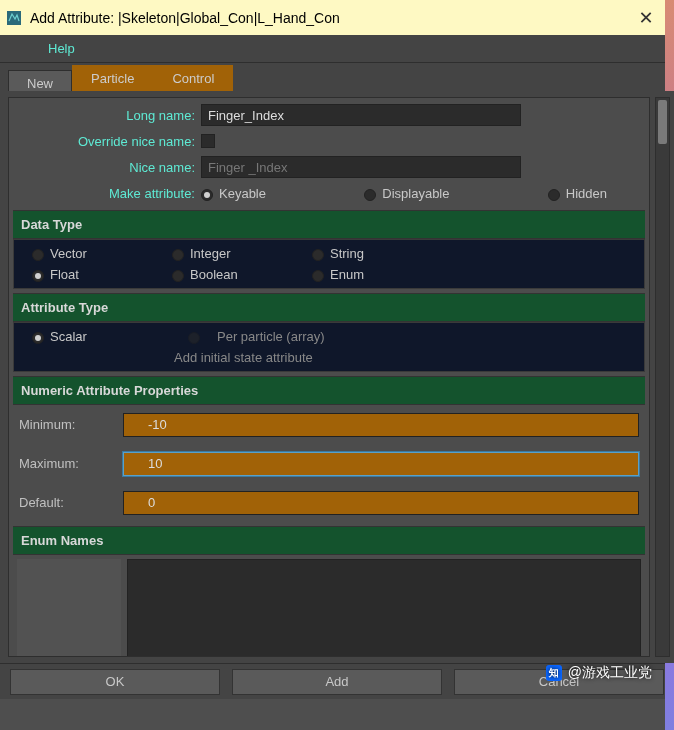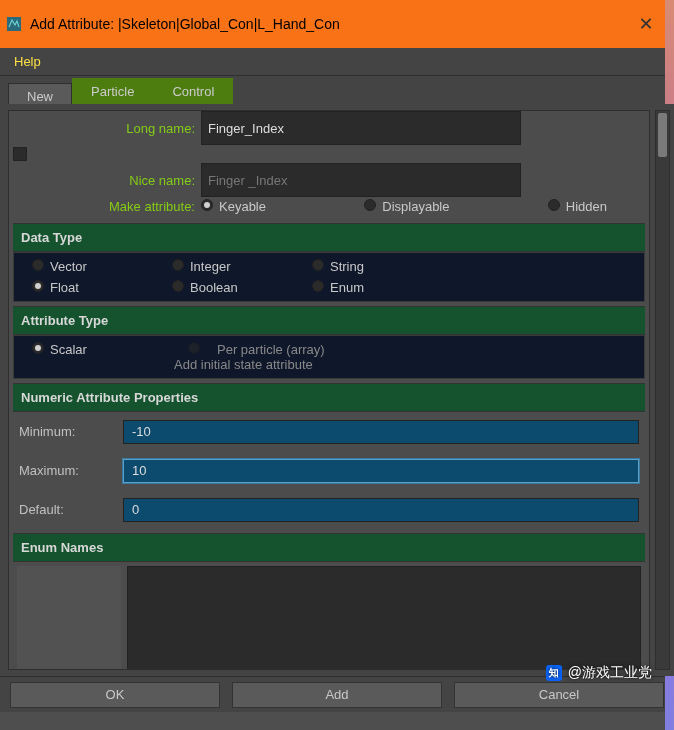--- a/index.html
+++ b/index.html
@@ -1,47 +1,47 @@
 <!DOCTYPE html>
 <html><head>
 <meta charset="utf-8">
 <style>
   * { box-sizing: border-box; margin: 0; padding: 0; font-family: "Segoe UI", Tahoma, sans-serif; }
   body { width: 674px; height: 730px; background: #4e4e4e; color: #c8c8c8; font-size: 13px; overflow: hidden; position: relative; }
   .edge { position: absolute; top: 0; right: 0; bottom: 0; width: 9px; background: linear-gradient(180deg,#d88b73,#bb6da0,#a56de0,#7f7fe0); }
-  .titlebar { height: 48px; background: #f97316; color: #000; display: flex; align-items: center; padding: 0 6px; }
+  .titlebar { height: 35px; background: #fef9c3; color: #000; display: flex; align-items: center; padding: 0 6px; }
   .titlebar .ico { width: 16px; height: 16px; margin-right: 8px; display:inline-block; }
   .titlebar .ico svg { display:block; }
   .titlebar .ttl { flex: 1; font-size: 14px; }
   .titlebar .x { width: 44px; text-align: center; font-size: 18px; color:#333; cursor: pointer; }
   .menubar { height: 28px; background: #444444; display:flex; align-items:center; padding:0 8px; border-bottom:1px solid #2e2e2e; }
-  .menubar span { color:#fde047; padding:4px 6px; }
+  .menubar span { color:#5eead4; padding:4px 6px;margin-left:34px; }
   .tabs { height: 28px; background: #444444; display:flex; align-items:flex-end; padding: 0 8px; gap:0; }
-  .tab { padding: 5px 18px; color:#ccc; background:#4d7c0f; border:1px solid transparent; border-bottom:none; cursor:pointer; font-size:13px; }
+  .tab { padding: 5px 18px; color:#ccc; background:#a16207; border:1px solid transparent; border-bottom:none; cursor:pointer; font-size:13px; }
   .tab.active { background:#5a5a5a; border:1px solid #2e2e2e; border-bottom:1px solid #5a5a5a; position:relative; top:6px; }
   .content-wrap { position:relative; height: 572px; background:#444444; }
   .scroll { position:absolute; top:6px; right:4px; bottom:6px; width:15px; background:#3a3a3a; border:1px solid #2e2e2e; }
   .scroll .thumb { position:absolute; top:2px; left:2px; right:2px; height:44px; background:#7a7a7a; border-radius:2px; }
   .panel { position:absolute; left:8px; right:24px; top:6px; bottom:6px; background:#4c4c4c; border:1px solid #2e2e2e; padding:4px 4px 0 4px; overflow:hidden; }
   .row { display:flex; align-items:center; height:26px; }
-  .row .lbl { width:188px; text-align:right; padding-right:6px; color:#84cc16; }
-  .row .field { height:34px; background:#2b2b2b; border:1px solid #222; color:#ddd; padding:0 6px; font-size:13px; }
+  .row .lbl { width:188px; text-align:right; padding-right:6px; color:#5eead4; }
+  .row .field { height:22px; background:#2b2b2b; border:1px solid #222; color:#ddd; padding:0 6px; font-size:13px; }
   .row .field.wide { width:320px; }
   .row .field.dis { color:#777; }
   .row .chk { width:14px; height:14px; background:#2b2b2b; border:1px solid #222; }
   .radiogrp { display:flex; align-items:center; gap:0; }
-  .radio { display:inline-flex; align-items:flex-start; margin-right:28px; }
+  .radio { display:inline-flex; align-items:flex-end; margin-right:28px; }
   .radio .dot { width:12px; height:12px; border-radius:50%; border:1px solid #222; background:#2b2b2b; margin-right:6px; position:relative; }
   .radio .dot.on::after { content:""; position:absolute; inset:2px; border-radius:50%; background:#d0d0d0; }
   .section-hdr { background:#14532d; color:#d8d8d8; font-weight:bold; padding:6px 8px; margin-top:4px; border-top:1px solid #333; border-bottom:1px solid #333; }
   .section-body { background:#0f172a; padding:6px 12px; border:1px solid #3a3a3a; }
   .dt-grid { display:grid; grid-template-columns:140px 140px 140px; row-gap:6px; padding-left:6px; }
   .numrow { display:flex; align-items:center; height:39px; }
   .numrow .nlbl { width:110px; padding-left:6px; color:#c0c0c0; }
-  .numrow input { flex:1; height:24px; background:#0c4a6e; border:1px solid #222; color:#ddd; padding:0 8px; font-size:13px; margin-right:6px; }
+  .numrow input { flex:1; height:24px; background:#a16207; border:1px solid #222; color:#ddd; padding:0 24px; font-size:13px; margin-right:6px; }
   .numrow input.focus { border:1px solid #5aa0c8; box-shadow:0 0 0 1px #3a7aa0; }
   .enum-body { display:flex; gap:6px; padding:4px; }
   .enum-left { width:104px; height:118px; background:#525252; }
   .enum-right { flex:1; height:118px; background:#2b2b2b; border:1px solid #222; }
   .btnbar { height:36px; background:#444444; display:flex; align-items:center; justify-content:space-between; padding:0 10px; gap:12px; border-top:1px solid #2e2e2e; }
   .btn { flex:1; height:26px; background:#5a5a5a; border:1px solid #333; color:#c8c8c8; text-align:center; line-height:24px; cursor:pointer; }
   .watermark { position:absolute; right:22px; bottom:48px; color:#fff; font-size:14px; display:flex; align-items:center; gap:6px; text-shadow:0 0 4px #000; }
   .watermark .zh { width:16px; height:16px; background:#0a66ff; color:#fff; font-size:10px; font-weight:bold; display:flex; align-items:center; justify-content:center; border-radius:3px; }
 </style>
 </head>
@@ -74,20 +74,21 @@
   <div class="scroll">
       <div class="thumb"></div>
     </div>
   <div class="panel">
 
     <div class="row">
       <div class="lbl">Long name:</div>
       <input class="field wide" value="Finger_Index" style="">
     </div>
     <div class="row">
+      <div class="lbl">Override nice name:</div>
       <div class="chk"></div>
     </div>
     <div class="row">
       <div class="lbl">Nice name:</div>
       <input class="field wide dis" disabled="" value="Finger _Index" style="">
     </div>
     <div class="row">
       <div class="lbl">Make attribute:</div>
       <div class="radiogrp" style="flex:1; justify-content:space-between; padding-right:10px;">
         <span class="radio">
@@ -140,21 +141,21 @@
       <div style="display:flex; align-items:center; padding-left:6px;">
         <span class="radio" style="width:128px;">
             <span class="dot on"></span>
             <span>Scalar</span>
           </span>
         <span class="radio" style="color:#888;gap:11px;">
             <span class="dot" style="opacity:.5;"></span>
             <span>Per particle (array)</span>
           </span>
       </div>
-      <div style="display:flex; align-items:center; padding-left:140px; color:#888;">
+      <div style="display:flex; align-items:center; padding-left:140px; margin-top:6px; color:#888;">
         <span class="chk" style="opacity:.5; margin-right:8px;"></span>
         <span>Add initial state attribute</span>
       </div>
     </div>
 
     <div class="section-hdr">Numeric Attribute Properties</div>
     <div>
       <div class="numrow">
         <div class="nlbl">Minimum:</div>
         <input value="-10" style="">

